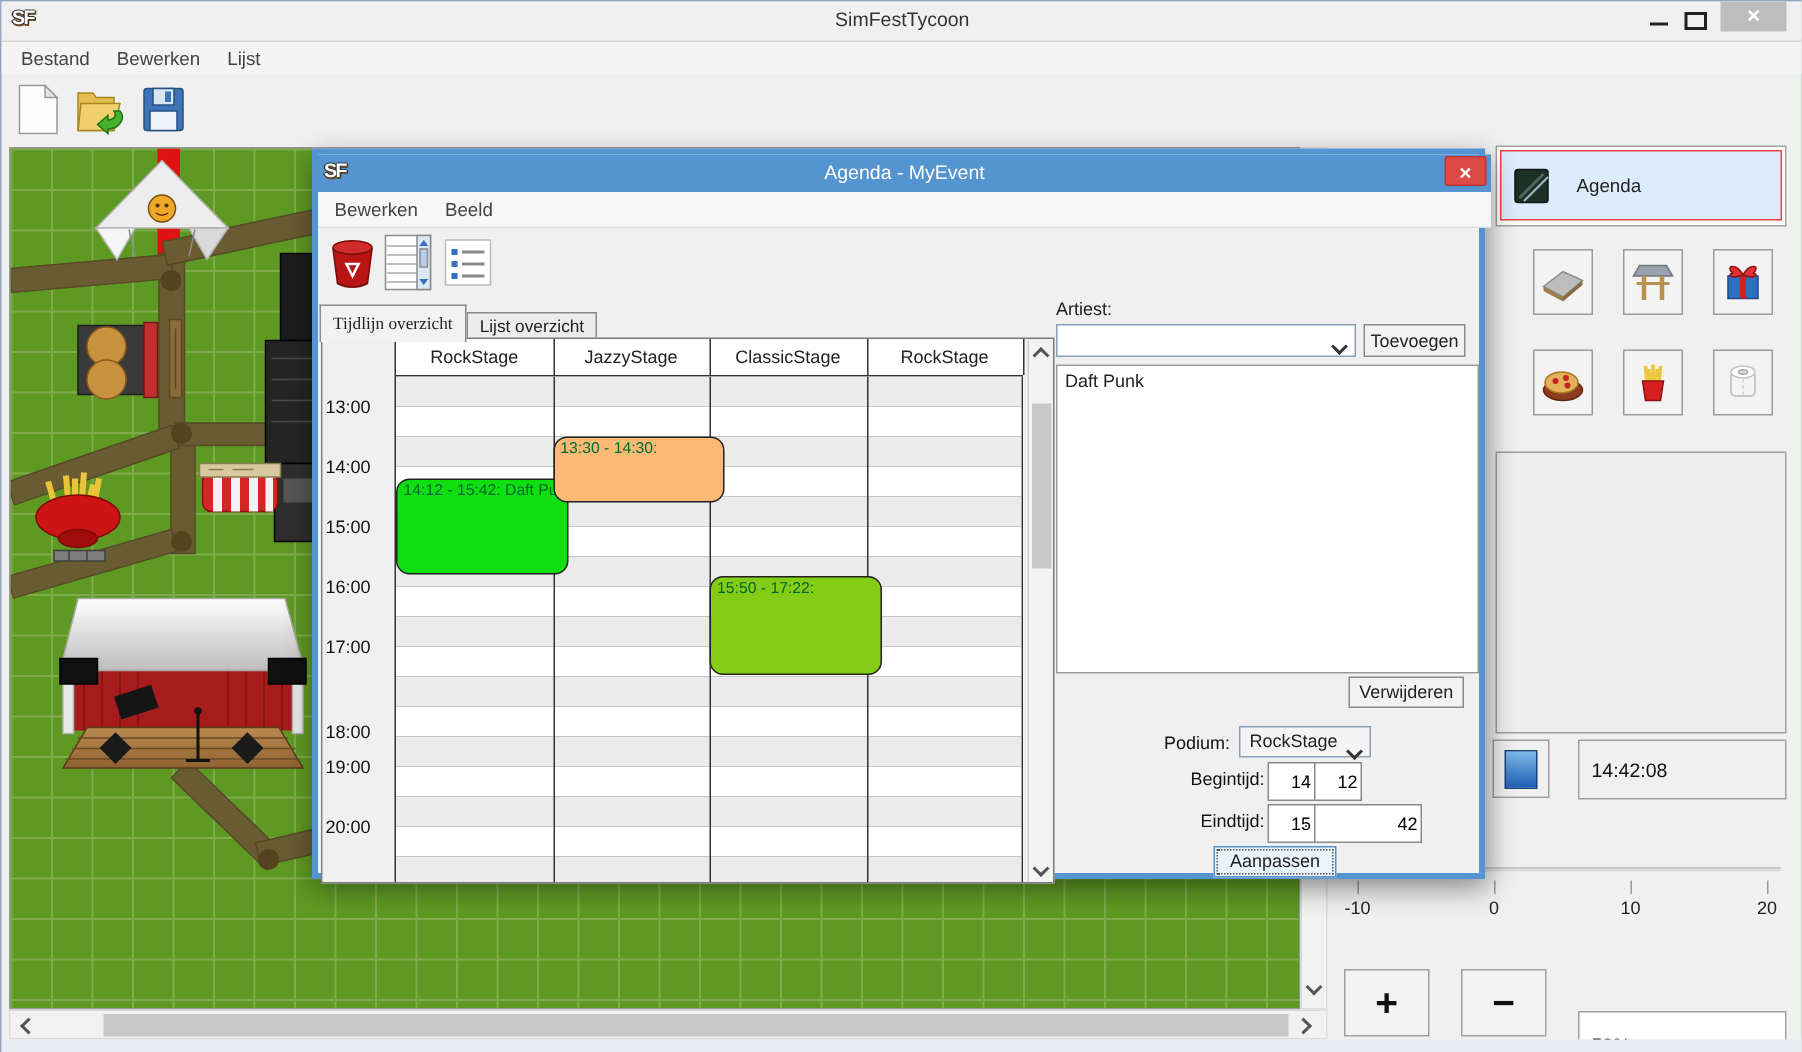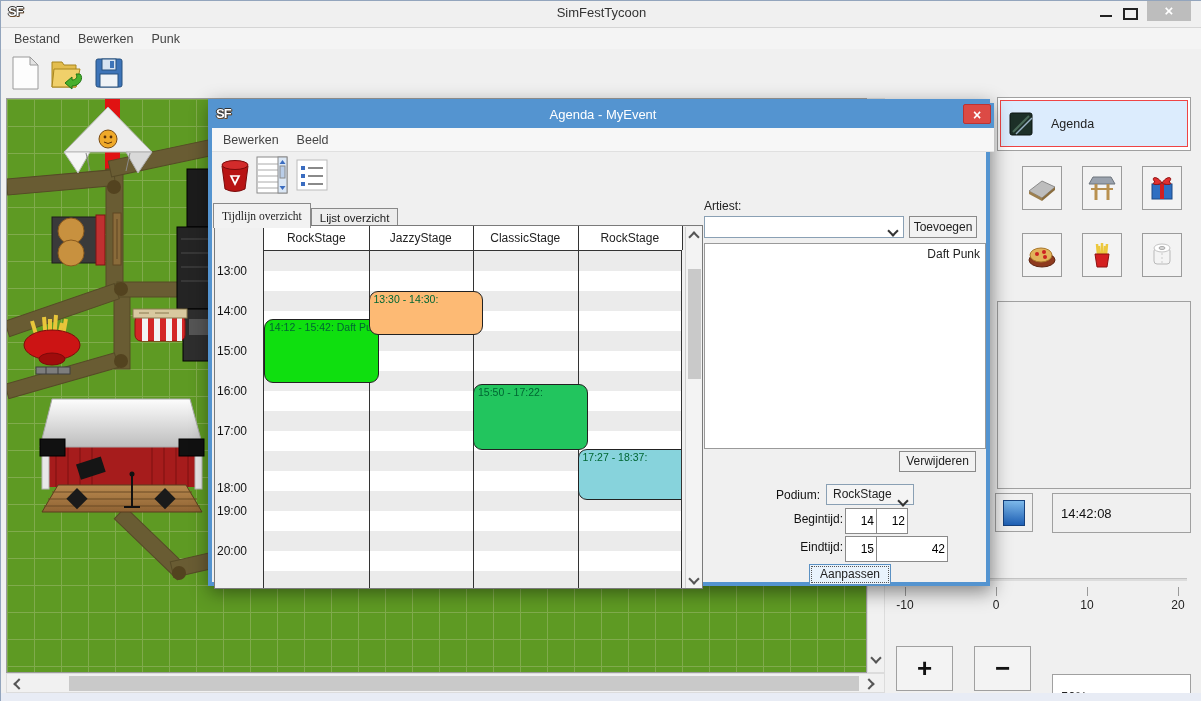--- a/index.html
+++ b/index.html
@@ -79,21 +79,21 @@
   .event{position:absolute;border:1px solid #222;border-radius:9px;font-size:10.5px;padding:1px 4px;overflow:hidden;white-space:nowrap;color:#083;color:#063;}
   #grid-vscroll{left:470px;top:1px;width:18px;height:362px;background:#f3f3f3;border-left:1px solid #d0d0d0;}
   .grid-thumb{left:2px;top:42px;width:13px;height:110px;background:#c9c9c9;}
 
   #artist-label{left:492px;top:96px;font-size:12px;}
   #artist-dropdown{left:492px;top:113px;width:200px;height:22px;background:#fff;border:1px solid #8aa0b4;}
   .dd-chev{position:absolute;right:6px;top:7px;}
   .dd-chev .chev{width:6px;height:6px;border-color:#333;border-width:2px;}
   #add-btn{left:697px;top:113px;width:68px;height:22px;border:1px solid #8a8a8a;background:#f2f2f2;text-align:center;line-height:20px;font-size:12px;}
   #artist-list{left:492px;top:140px;width:282px;height:206px;background:#fff;border:1px solid #9a9a9a;}
-  .list-item{padding:3px 5px;font-size:12px;text-align:right;}
+  .list-item{padding:3px 5px;font-size:12px;}
   #remove-btn{left:687px;top:348px;width:77px;height:21px;border:1px solid #8a8a8a;background:#f2f2f2;text-align:center;line-height:19px;font-size:12px;}
   .form-label{position:absolute;text-align:right;font-size:12px;color:#111;}
   #podium-select{left:614px;top:381px;width:88px;height:21px;background:#f4f4f4;border:1px solid #8aa0b4;font-size:12px;line-height:19px;padding-left:6px;}
   .time-input{position:absolute;width:24px;height:22px;border:1px solid #8a8a8a;background:#fff;font-size:12px;text-align:right;padding-left:4px;font-family:"Liberation Sans",sans-serif;}
   .colon{position:absolute;font-size:12px;}
   #apply-btn{left:597px;top:461px;width:82px;height:21px;border:1px solid #5b91c3;background:#e9f3fc;text-align:center;line-height:19px;font-size:12px;outline:1px dotted #555;outline-offset:-3px;}
 </style>
 </head>
 <body>
 
@@ -107,21 +107,21 @@
       </div>
     <div id="max-btn" class="abs">
         <i></i>
       </div>
     <div id="close-btn" class="abs">×</div>
   </div>
 
   <div id="menubar" class="abs">
       <div class="menu-item">Bestand</div>
       <div class="menu-item">Bewerken</div>
-      <div class="menu-item">Punk</div>
+      <div class="menu-item">Lijst</div>
     </div>
 
   <div id="main-toolbar" class="abs">
     <div class="tool-btn abs" style="left:6px;top:4px;">
       <svg width="28" height="34">
         <polygon points="2,1 19,1 27,9 27,33 2,33" fill="#fdfdfd" stroke="#9a9a9a"></polygon>
         <polygon points="19,1 19,9 27,9" fill="#e4e4e4" stroke="#9a9a9a"></polygon>
       </svg>
     </div>
     <div class="tool-btn abs" style="left:48px;top:4px;">
@@ -453,22 +453,21 @@
           <div class="grid-row" style="top: 240px;"></div>
           <div class="grid-row odd" style="top: 260px;"></div>
           <div class="grid-row" style="top: 280px;"></div>
           <div class="grid-row odd" style="top: 300px;"></div>
           <div class="grid-row" style="top: 320px;"></div>
           <div class="col-line" style="left: 104.5px;"></div>
           <div class="col-line" style="left: 209px;"></div>
           <div class="col-line" style="left: 313.5px;"></div>
           <div class="event" style="top: 68px; height: 60px; left: 0px; width: 104.5px; background: rgb(15, 223, 15); color: rgb(0, 102, 51);">14:12 - 15:42: Daft Punk</div>
           <div class="event" style="top: 40px; height: 40px; left: 104.5px; width: 104.5px; background: #fdba74; color: rgb(0, 102, 51);">13:30 - 14:30:</div>
-          <div class="event" style="top: 133.333px; height: 61.3333px; left: 209px; width: 104.5px; background: #22c55e; color: rgb(0, 102, 51);">15:50 - 17:22:</div>
-          <div class="event" style="top: 198px; height: 46.6667px; left: 313.5px; width: 104.5px; background: rgb(135, 211, 220); color: rgb(0, 102, 51);">17:27 - 18:37:</div>
+          <div class="event" style="top: 133.333px; height: 61.3333px; left: 209px; width: 104.5px; background: #84cc16; color: rgb(0, 102, 51);">15:50 - 17:22:</div>
         </div>
       <div id="grid-vscroll" class="abs">
         <div class="chev up abs" style="left:4px;top:6px;"></div>
         <div class="grid-thumb abs"></div>
         <div class="chev down abs" style="left:4px;top:348px;"></div>
       </div>
     </div>
 
     <div id="artist-label" class="abs">Artiest:</div>
     <div id="artist-dropdown" class="abs">

